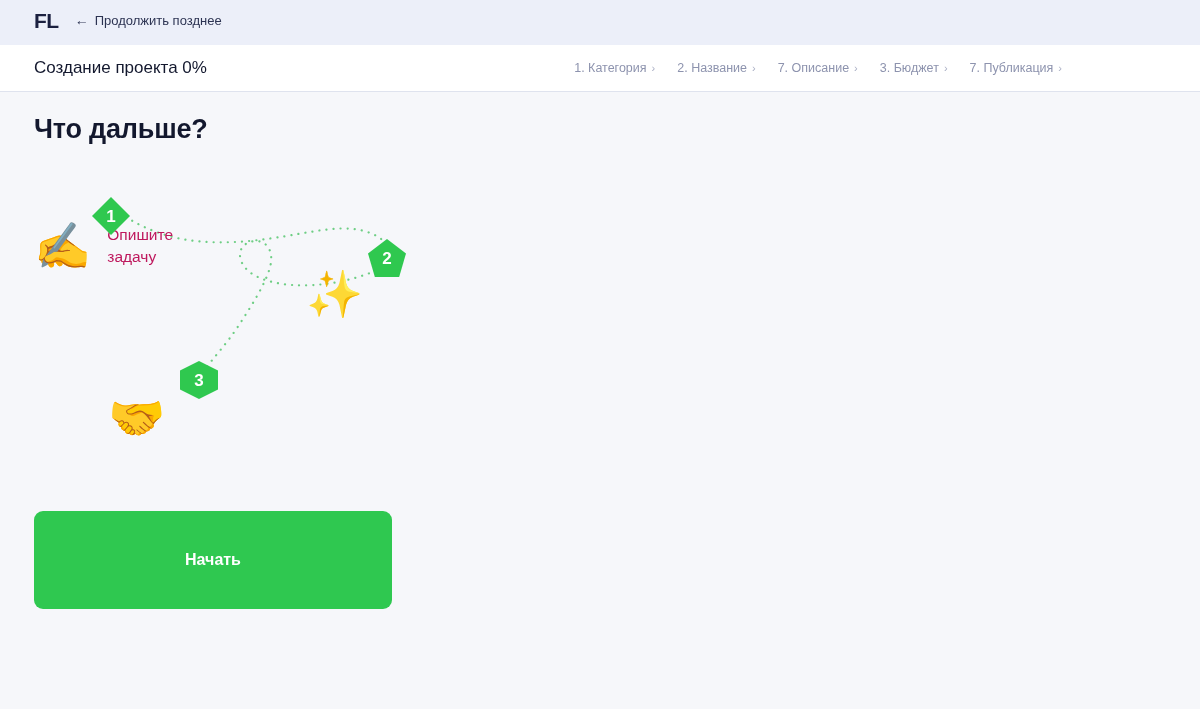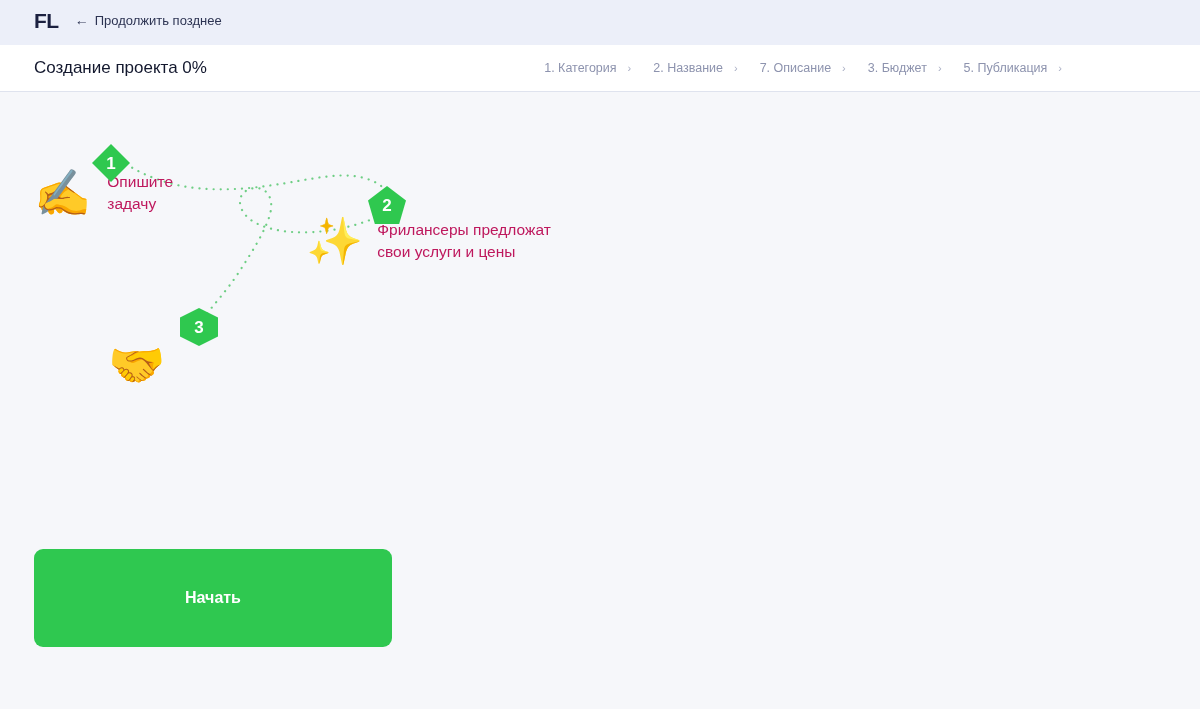--- a/index.html
+++ b/index.html
@@ -74,21 +74,21 @@
     gap: 22px;
     padding-right: 120px;
   }
   .step {
     font-size: 12.5px;
     color: #8d93ae;
     white-space: nowrap;
     cursor: pointer;
     display: flex;
     align-items: center;
-    gap: 11px;
+    gap: 5px;
   }
   .step .chev {
     font-size: 11px;
     color: #a9aec4;
     line-height: 1;
   }
 
   
   .content {
     position: relative;
@@ -214,28 +214,29 @@
     </div>
     <div class="step">
       <span>7. Описание</span>
       <span class="chev">›</span>
     </div>
     <div class="step">
       <span>3. Бюджет</span>
       <span class="chev">›</span>
     </div>
     <div class="step">
-      <span>5. Публикация</span>
+      <span>7. Публикация</span>
       <span class="chev">›</span>
     </div>
   </div>
 </div>
 
 <div class="content">
 
+  <h1 class="page-title">Что дальше?</h1>
 
   <div class="flow">
 
     <svg class="flow-svg" viewBox="0 0 640 330">
       <path d="M 92 34 C 130 58, 170 62, 215 58 C 268 53, 300 40, 330 48 C 352 54, 358 66, 352 76" fill="none" stroke="#6ece84" stroke-width="2.2" stroke-linecap="round" stroke-dasharray="0.1 7"></path>
       <path d="M 348 85 C 320 98, 286 104, 258 102 C 232 100, 214 92, 208 80
                C 202 68, 210 58, 222 58 C 234 58, 240 70, 236 84
                C 232 100, 218 122, 205 142 C 192 162, 178 176, 170 188" fill="none" stroke="#6ece84" stroke-width="2.2" stroke-linecap="round" stroke-dasharray="0.1 7"></path>
     </svg>
 
@@ -248,22 +249,20 @@
       <div class="steptext">Опишите
 задачу</div>
     </div>
 
     <div class="badge" id="badge-2">
       <div class="shape shape-pentagon"></div>
       <span>2</span>
     </div>
     <div class="stepblock" id="step-2">
       <div class="emoji">✨</div>
-      <div class="steptext">Фрилансеры предложат
-свои услуги и цены</div>
     </div>
 
     <div class="badge" id="badge-3">
       <div class="shape shape-hexagon"></div>
       <span>3</span>
     </div>
     <div class="stepblock" id="step-3">
       <div class="emoji">🤝</div>
     </div>
 

